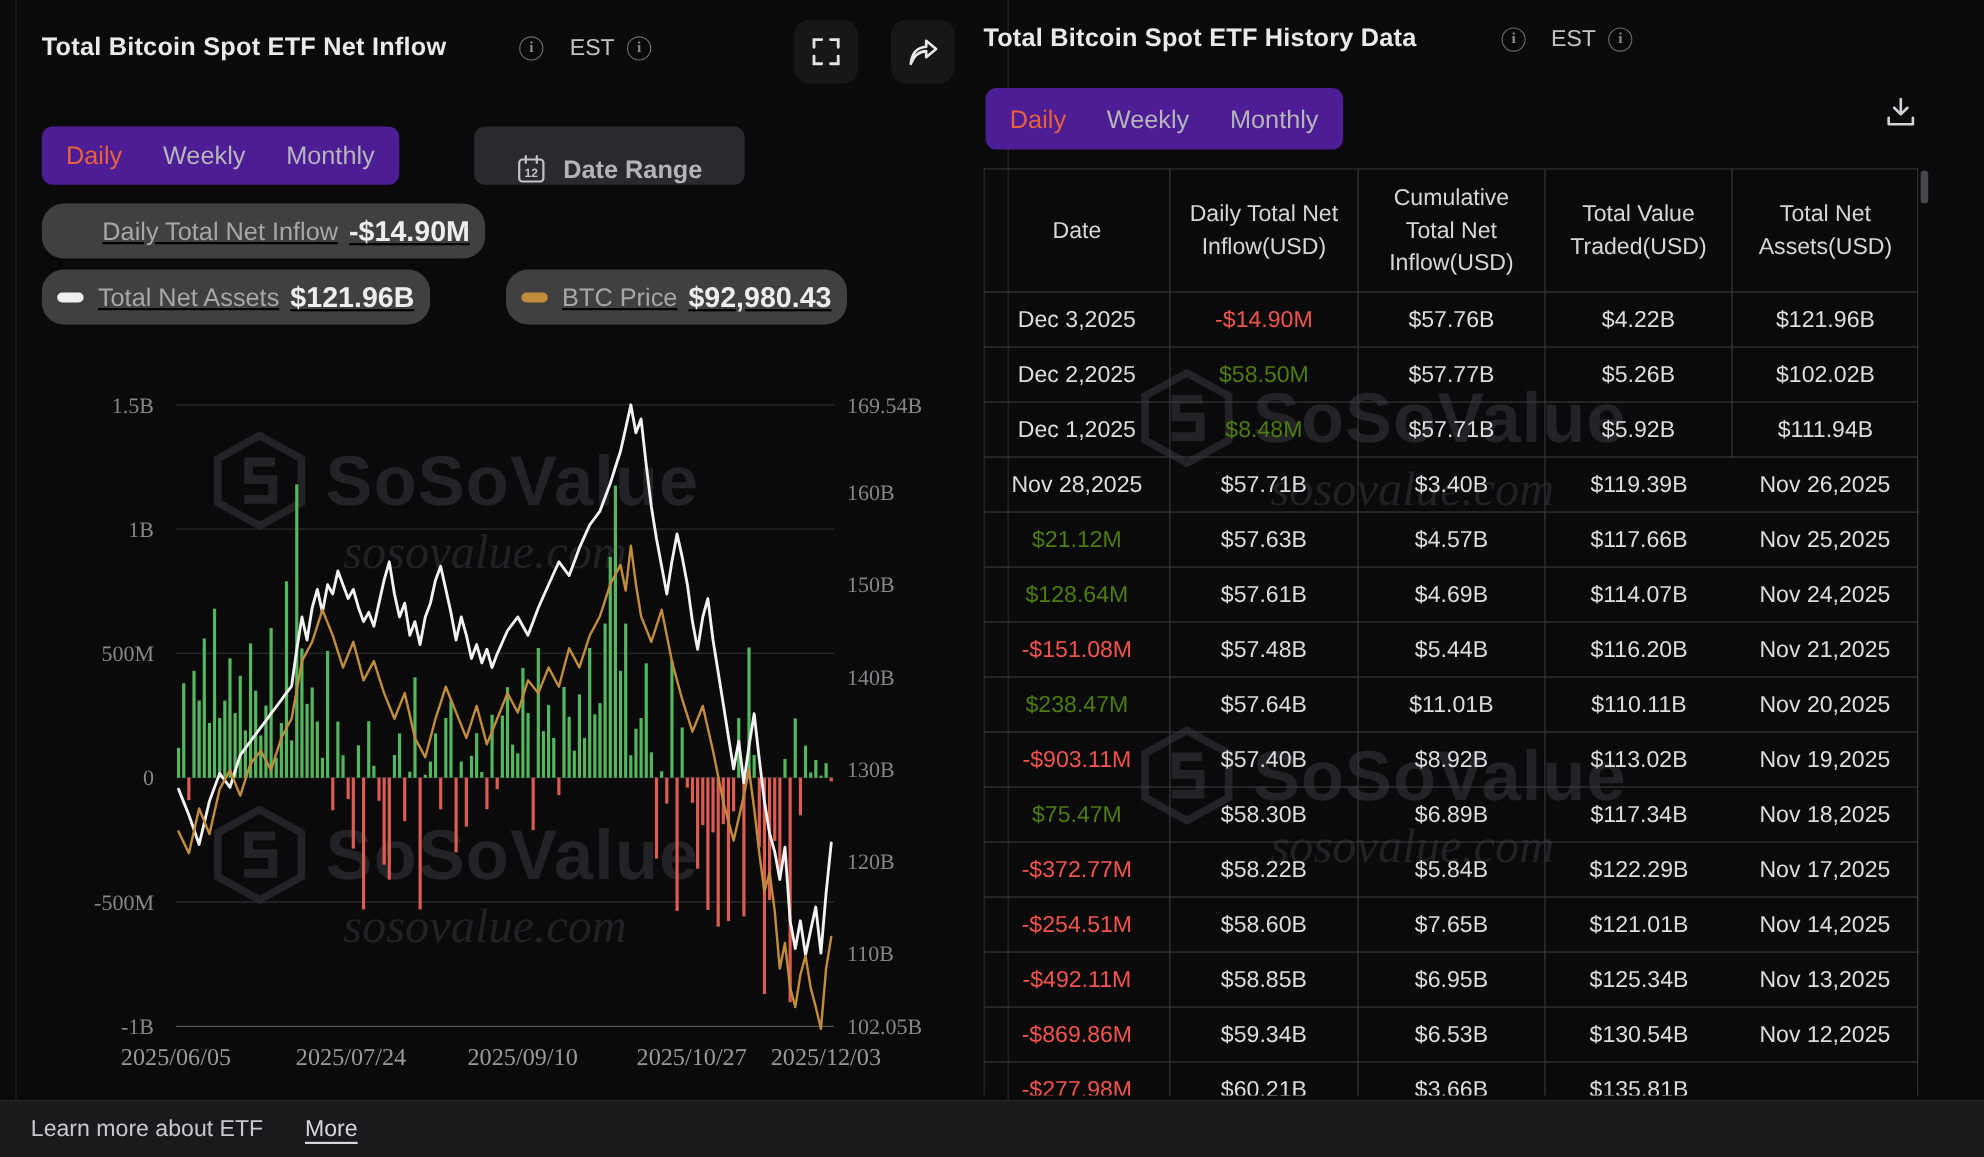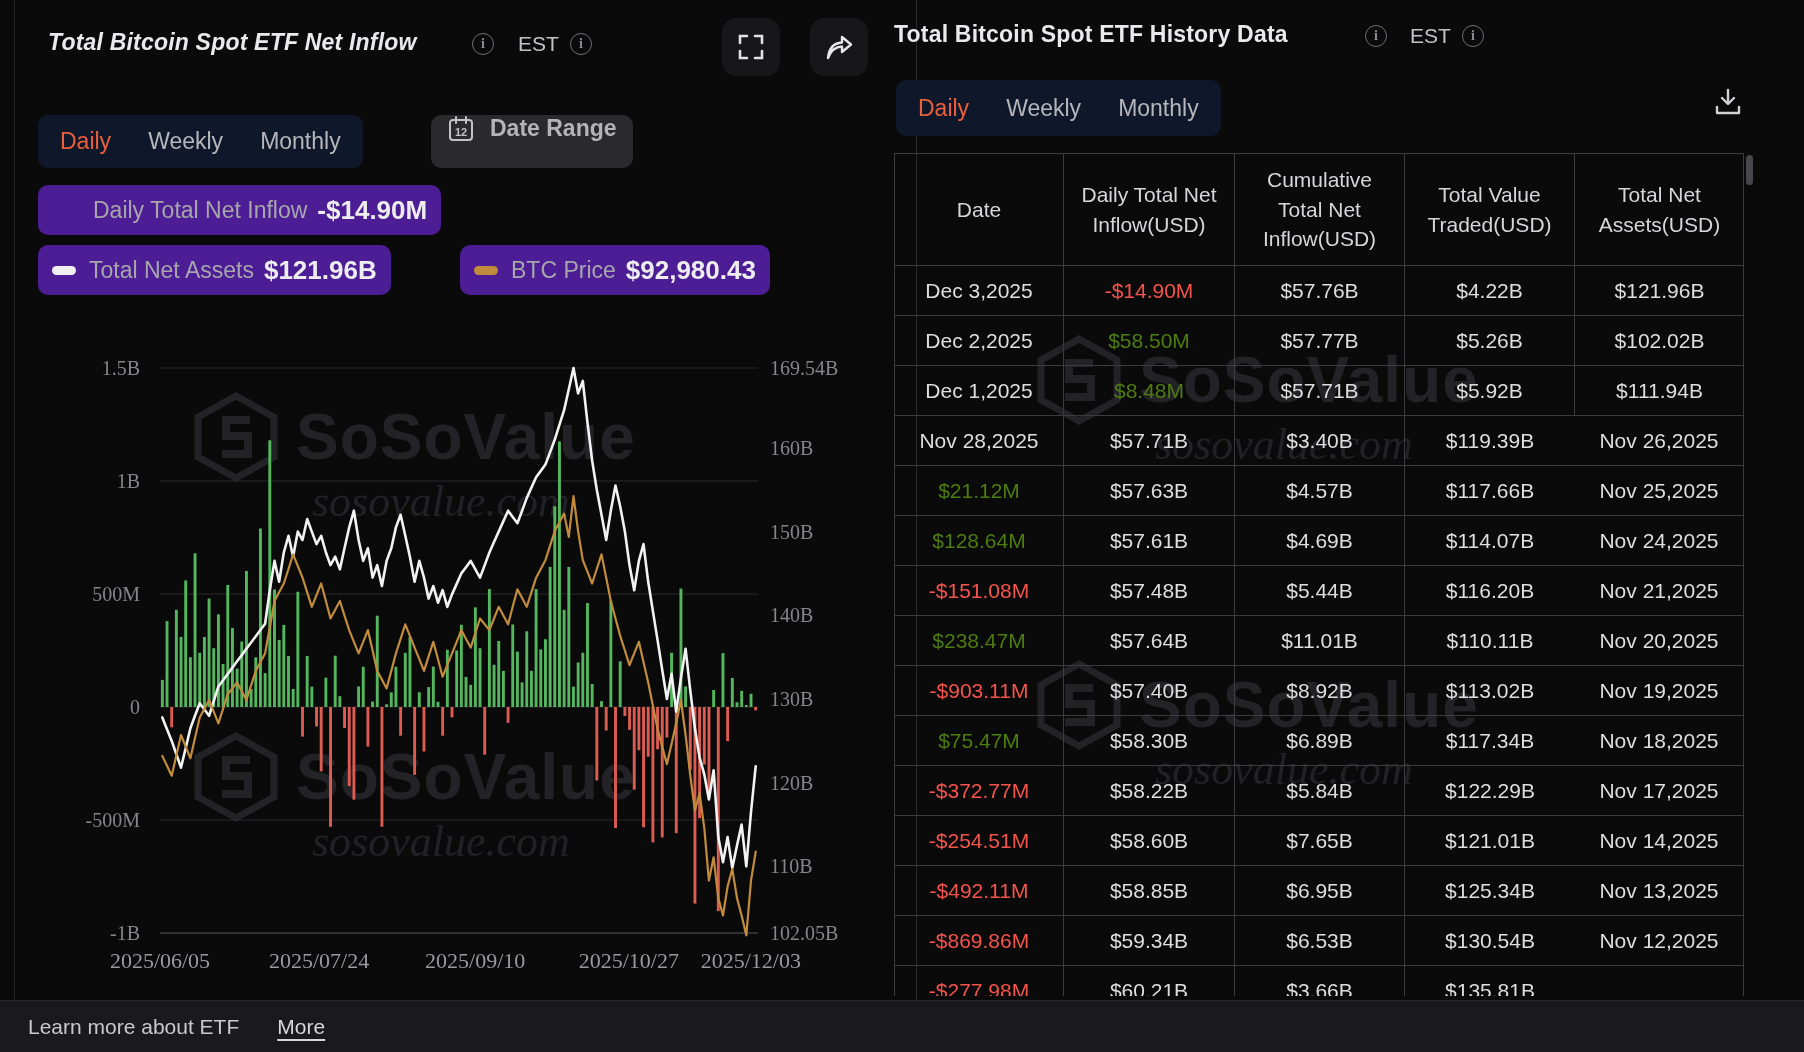--- a/index.html
+++ b/index.html
@@ -13,29 +13,29 @@
 
   .panel-title { position:absolute; font-size:23px; font-weight:bold; color:#eaeaec; letter-spacing:.2px; }
   .info-icon { position:absolute; width:22px; height:22px; border:1.5px solid #6f6f74; border-radius:50%;
                color:#8a8a8f; font-size:14px; font-weight:bold; text-align:center; line-height:20px;
                font-family:"Liberation Serif",serif; }
   .est { position:absolute; font-size:21px; color:#c3c3c7; }
 
   .iconbtn { position:absolute; width:58px; height:58px; background:#17171a; border-radius:14px;
              display:flex; align-items:center; justify-content:center; }
 
-  .tabs { position:absolute; background:#0f172a; border-radius:10px; display:flex; align-items:center;
+  .tabs { position:absolute; background:#4c1d95; border-radius:10px; display:flex; align-items:center;
           gap:37px; padding:0 22px; font-size:23px; color:#b6b6ba; }
   .tab-active { color:#e8603c; }
 
-  .daterange { position:absolute; background:#2a2a2e; border-radius:10px; display:flex; align-items:flex-start;
-               gap:15px; padding:0 16px; font-size:23px; font-weight:600; color:#b4b4b8; }
-
-  .legend-pill { position:absolute; height:50px; background:#4c1d95; border-radius:10px;
-                 display:flex; align-items:center; padding:0 14px; }
+  .daterange { position:absolute; background:#2a2a2e; border-radius:10px; display:flex; align-items:flex-end;
+               gap:15px; padding:0 38px; font-size:23px; font-weight:600; color:#b4b4b8; }
+
+  .legend-pill { position:absolute; height:50px; background:#404040; border-radius:20px;
+                 display:flex; align-items:center; padding:0 14px;text-decoration:underline; }
   .legend-label { font-size:23px; color:#a7a7ab; margin-right:10px; white-space:nowrap; }
   .legend-value { font-size:26px; font-weight:bold; color:#ededef; white-space:nowrap; }
   .chip { width:17px; height:17px; border-radius:3px; overflow:hidden; margin-right:24px; }
   .chip .half { width:100%; height:50%; }
   .dash { width:24px; height:9px; border-radius:5px; margin-right:13px; }
 
   svg text.axis-l { font-family:"Liberation Serif","DejaVu Serif",serif; font-size:20px; fill:#86868a; }
   svg text.axis-x { font-family:"Liberation Serif","DejaVu Serif",serif; font-size:22px; fill:#9a9a9e; }
 
   .wm { position:absolute; color:#232327; pointer-events:none; }
@@ -65,21 +65,21 @@
 </style>
 </head>
 <body>
 
 <div class="edge-line"></div>
 
 <div class="main">
 
   <div class="panel" id="left-panel">
 
-    <div class="panel-title" style="left:48px; top:29px;font-style:italic;">Total Bitcoin Spot ETF Net Inflow</div>
+    <div class="panel-title" style="left:38px; top:29px;">Total Bitcoin Spot ETF Net Inflow</div>
     <div class="info-icon" style="left:472px; top:33px;">i</div>
     <div class="est" style="left:518px; top:32px;">EST</div>
     <div class="info-icon" style="left:570px; top:33px;">i</div>
 
     <div class="iconbtn" style="left:722px; top:18px;">
       <svg width="26" height="26" viewBox="0 0 26 26">
         <g stroke="#e2e2e4" stroke-width="2.6" fill="none" stroke-linecap="round">
           <path d="M2 9 V2 H9"></path>
             <path d="M17 2 H24 V9"></path>
             <path d="M24 17 V24 H17"></path>

